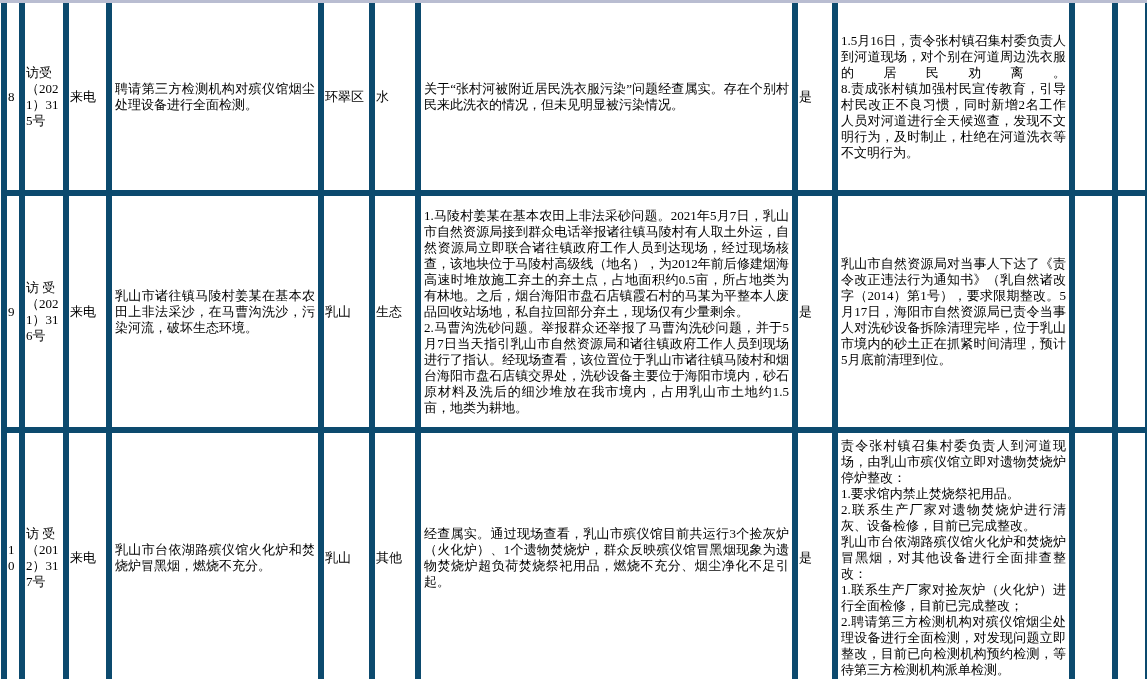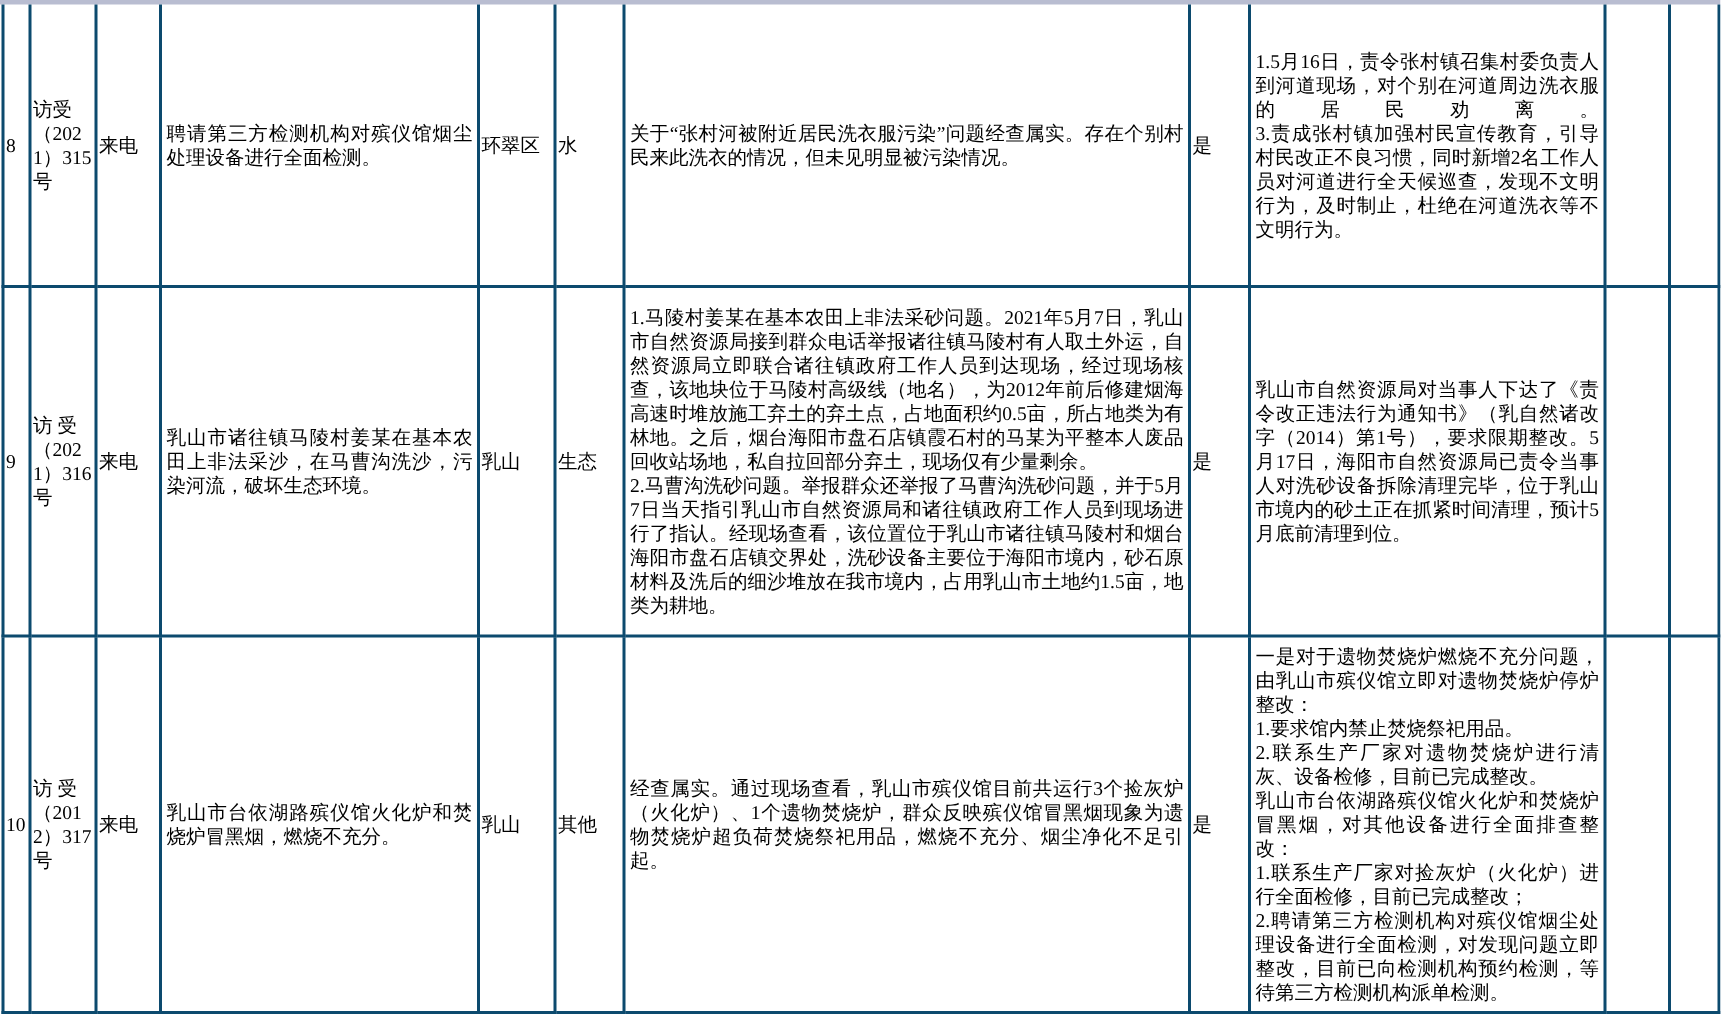--- a/index.html
+++ b/index.html
@@ -7,21 +7,21 @@
     width:1147px; height:679px; overflow:hidden;
     background:#ffffff; color:#000;
     font-family:"Liberation Serif","DejaVu Serif",serif;
   }
   .top-strip { width:1147px; height:3px; }
   table.grid {
     border-collapse:collapse; table-layout:fixed;
     width:1144px; margin-left:1px;
   }
   td {
-    border:2px solid #0c4a6e;
+    border:6px solid #0c4a6e;
     vertical-align:middle;
     padding:0; overflow:hidden;
     font-size:13px; line-height:16px;
   }
   tr.r8 > td { border-top:none; height:185px; }
   tr.r9 > td { height:229px; }
   tr.r10 > td { height:247px; }
   td.center { text-align:left; word-break:break-all; padding:0 1px; }
   td.textcell { padding:1px 3px; }
   .para { margin:0; text-align:justify; word-break:break-all; }
@@ -56,21 +56,21 @@
         <div class="para">聘请第三方检测机构对殡仪馆烟尘处理设备进行全面检测。</div>
       </td>
       <td class="center">环翠区</td>
       <td class="center">水</td>
       <td class="textcell">
         <div class="para">关于“张村河被附近居民洗衣服污染”问题经查属实。存在个别村民来此洗衣的情况，但未见明显被污染情况。</div>
       </td>
       <td class="center">是</td>
       <td class="textcell">
         <div class="para stretch">1.5月16日，责令张村镇召集村委负责人到河道现场，对个别在河道周边洗衣服的居民劝离。</div>
-        <div class="para">3.责成张村镇加强村民宣传教育，引导村民改正不良习惯，同时新增2名工作人员对河道进行全天候巡查，发现不文明行为，及时制止，杜绝在河道洗衣等不文明行为。</div>
+        <div class="para">8.责成张村镇加强村民宣传教育，引导村民改正不良习惯，同时新增2名工作人员对河道进行全天候巡查，发现不文明行为，及时制止，杜绝在河道洗衣等不文明行为。</div>
       </td>
       <td></td>
       <td></td>
     </tr>
 
     <tr class="r9">
       <td class="center">9</td>
       <td class="center">访 受（2021）316号</td>
       <td class="center">来电</td>
       <td class="textcell">
@@ -97,21 +97,21 @@
       <td class="textcell">
         <div class="para">乳山市台依湖路殡仪馆火化炉和焚烧炉冒黑烟，燃烧不充分。</div>
       </td>
       <td class="center">乳山</td>
       <td class="center">其他</td>
       <td class="textcell">
         <div class="para">经查属实。通过现场查看，乳山市殡仪馆目前共运行3个捡灰炉（火化炉）、1个遗物焚烧炉，群众反映殡仪馆冒黑烟现象为遗物焚烧炉超负荷焚烧祭祀用品，燃烧不充分、烟尘净化不足引起。</div>
       </td>
       <td class="center">是</td>
       <td class="textcell">
-        <div class="para">一是对于遗物焚烧炉燃烧不充分问题，由乳山市殡仪馆立即对遗物焚烧炉停炉整改：</div>
+        <div class="para">责令张村镇召集村委负责人到河道现场，由乳山市殡仪馆立即对遗物焚烧炉停炉整改：</div>
         <div class="para">1.要求馆内禁止焚烧祭祀用品。</div>
         <div class="para">2.联系生产厂家对遗物焚烧炉进行清灰、设备检修，目前已完成整改。</div>
         <div class="para">乳山市台依湖路殡仪馆火化炉和焚烧炉冒黑烟，对其他设备进行全面排查整改：</div>
         <div class="para">1.联系生产厂家对捡灰炉（火化炉）进行全面检修，目前已完成整改；</div>
         <div class="para">2.聘请第三方检测机构对殡仪馆烟尘处理设备进行全面检测，对发现问题立即整改，目前已向检测机构预约检测，等待第三方检测机构派单检测。</div>
       </td>
       <td></td>
       <td></td>
     </tr>
 

